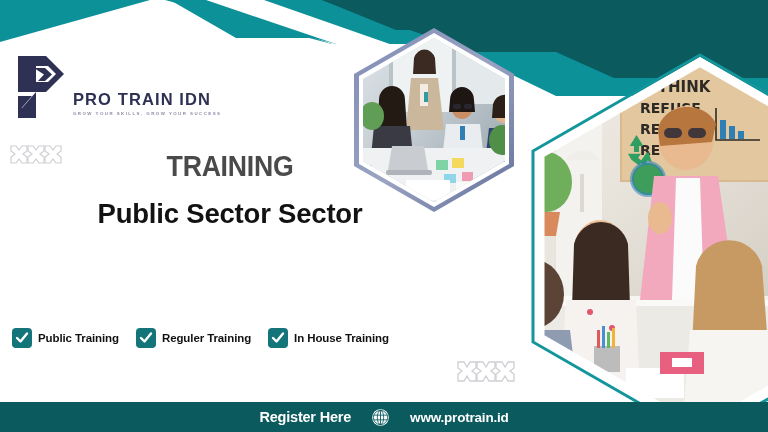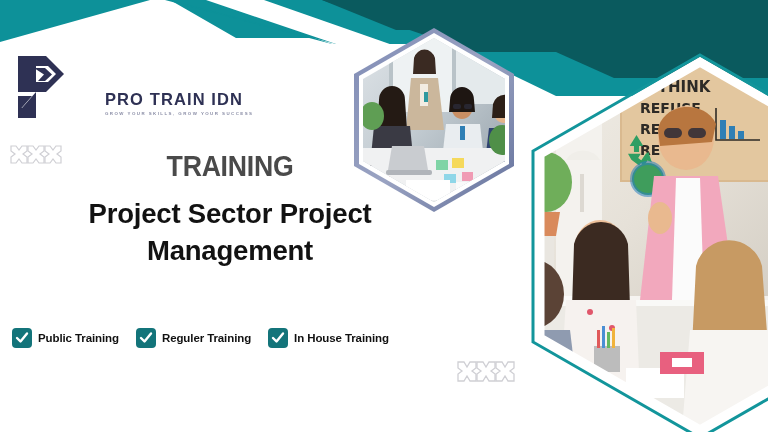--- a/index.html
+++ b/index.html
@@ -9,21 +9,21 @@
     background:#ffffff;
     position:relative;
     overflow:hidden;
   }
   .stage { position:absolute; inset:0; width:768px; height:432px; overflow:hidden; background:#fff; }
   .layer { position:absolute; inset:0; width:768px; height:432px; }
 
   
   .logo-block { position:absolute; left:14px; top:52px; display:flex; align-items:flex-end; gap:7px; }
   .logo-mark { width:52px; height:70px; }
-  .logo-text-wrap { padding-bottom:6px;margin-left:32px; }
+  .logo-text-wrap { padding-bottom:6px; }
   .logo-name {
     font-size:16.5px; font-weight:bold; letter-spacing:1.1px;
     color:#2e3154; line-height:1; white-space:nowrap;
   }
   .logo-tagline {
     font-size:4.4px; font-weight:bold; letter-spacing:1.45px;
     color:#8a8da6; margin-top:4px; white-space:nowrap;
   }
 
   
@@ -328,22 +328,21 @@
     <g fill="none" stroke="#cfcfd4" stroke-width="1.3">
       <path d="M3,4 L9,4 L12,9 L15,4 L21,4 L21,10 L17,13 L21,16 L21,23 L15,23 L12,18 L9,23 L3,23 L3,16 L7,13 L3,10 Z"></path>
       <path d="M22,4 L28,4 L31,9 L34,4 L40,4 L40,10 L36,13 L40,16 L40,23 L34,23 L31,18 L28,23 L22,23 L22,16 L26,13 L22,10 Z"></path>
       <path d="M41,4 L47,4 L50,9 L53,4 L59,4 L59,10 L55,13 L59,16 L59,23 L53,23 L50,18 L47,23 L41,23 L41,16 L45,13 L41,10 Z"></path>
     </g>
   </svg>
 
   <div class="training-word">TRAINING</div>
 
   <div class="headline">
-    <div>Project Sector Project</div>
-    <div>Management</div>
+    <div>Public Sector Sector</div>
   </div>
 
   <div class="checkrow">
     <div class="checkitem">
       <span class="cbox">
         <svg width="14" height="14" viewBox="0 0 14 14">
           <path d="M2,7 L5.5,10.5 L12,2.5" fill="none" stroke="#ffffff" stroke-width="2.4" stroke-linecap="round" stroke-linejoin="round"></path>
         </svg>
       </span>
       <span class="clabel">Public Training</span>
@@ -361,14 +360,26 @@
     <div class="checkitem">
       <span class="cbox">
         <svg width="14" height="14" viewBox="0 0 14 14">
           <path d="M2,7 L5.5,10.5 L12,2.5" fill="none" stroke="#ffffff" stroke-width="2.4" stroke-linecap="round" stroke-linejoin="round"></path>
         </svg>
       </span>
       <span class="clabel">In House Training</span>
     </div>
   </div>
 
+  <div class="footer">
+    <span class="footer-cta">Register Here</span>
+    <svg class="globe" viewBox="0 0 24 24">
+      <circle cx="12" cy="12" r="10.5" fill="#ffffff"></circle>
+      <g fill="none" stroke="#0a5a5e" stroke-width="1.1">
+        <circle cx="12" cy="12" r="9"></circle>
+        <ellipse cx="12" cy="12" rx="4" ry="9"></ellipse>
+        <path d="M3.2,9 L20.8,9 M3.2,15 L20.8,15 M12,3 L12,21"></path>
+      </g>
+    </svg>
+    <span class="footer-url">www.protrain.id</span>
+  </div>
 
 </div>
 
 </body></html>

